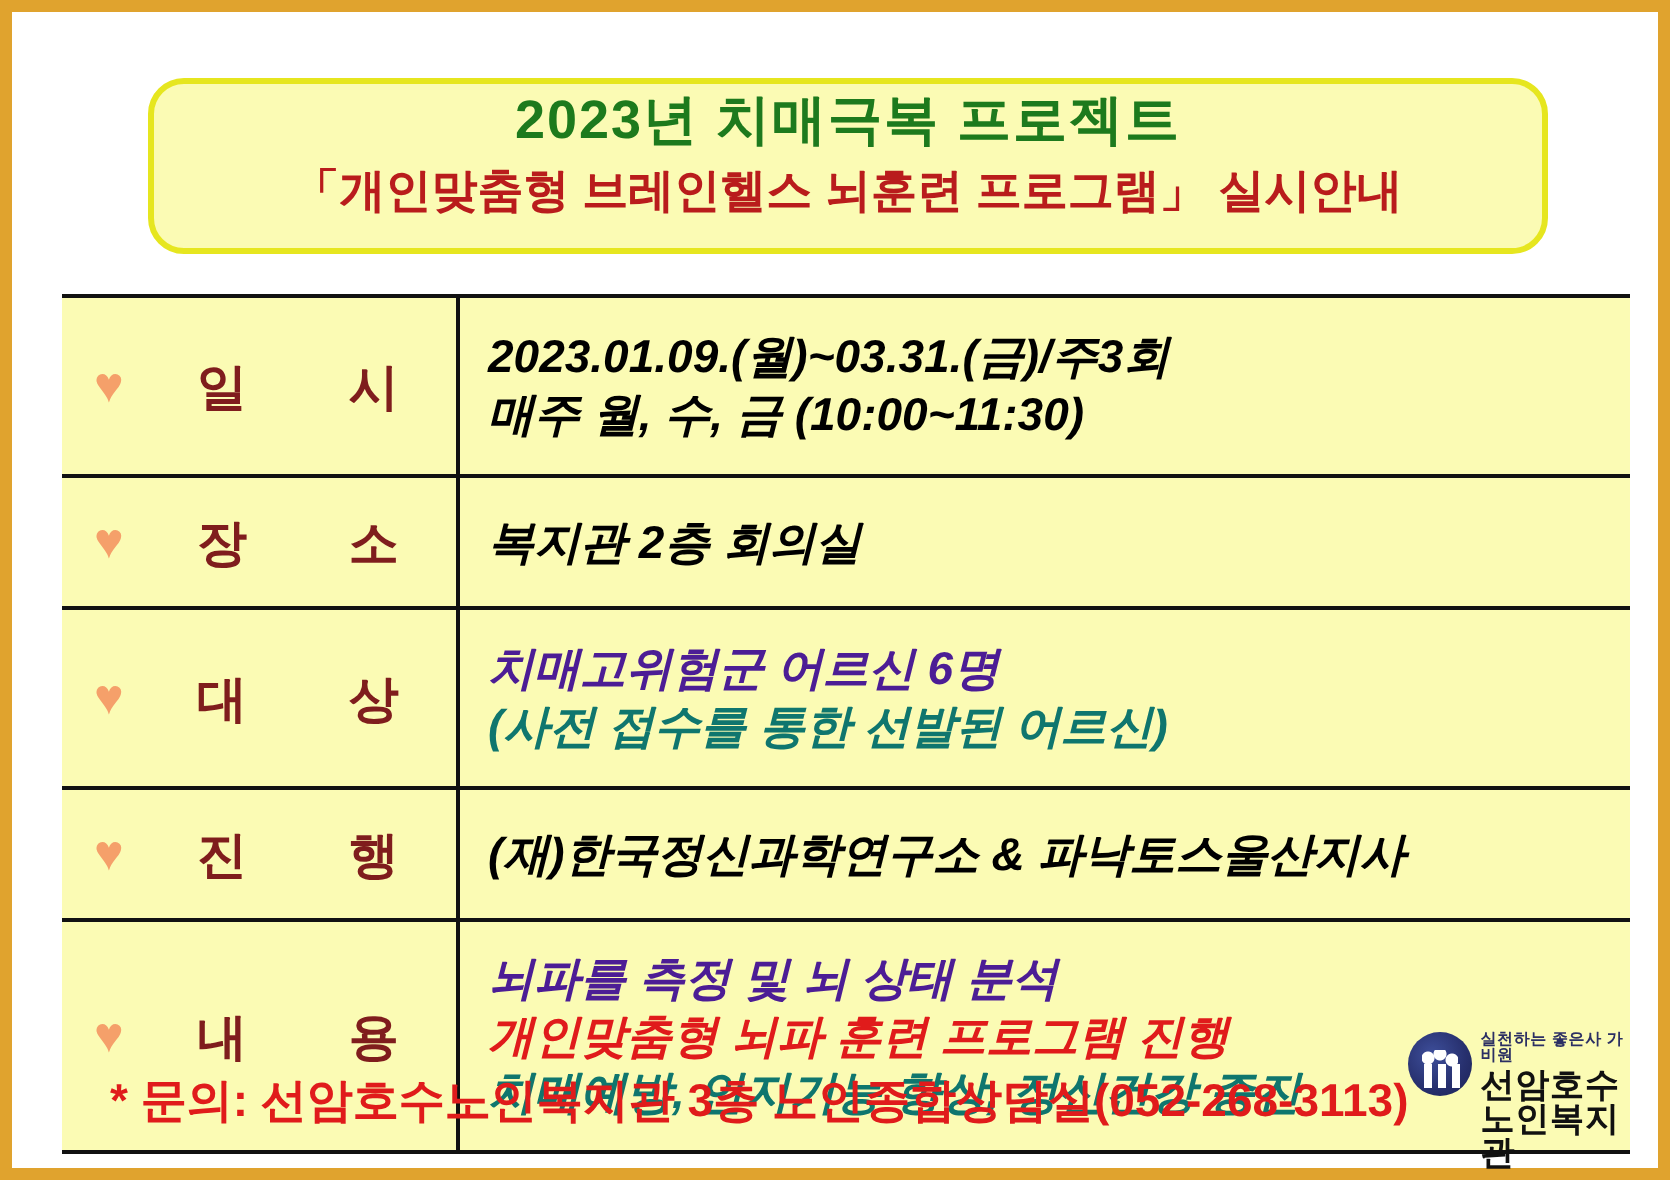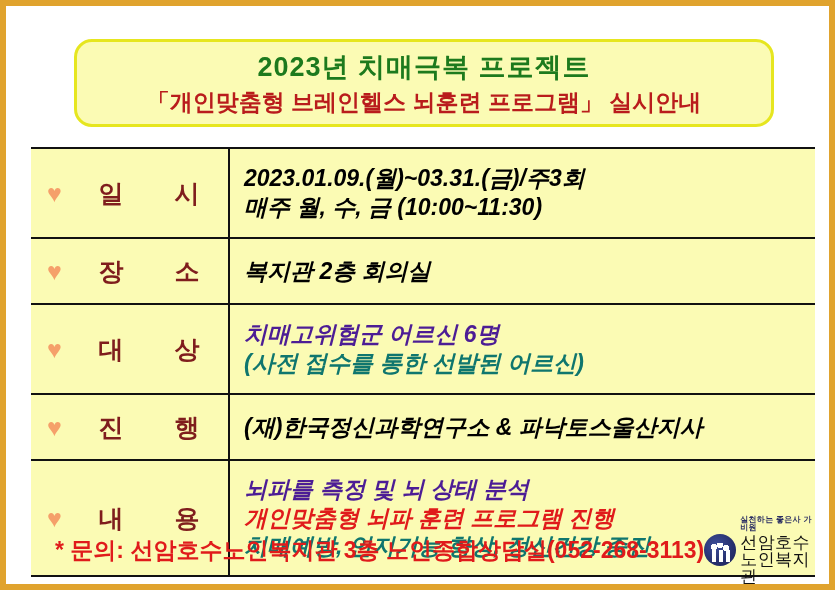--- a/index.html
+++ b/index.html
@@ -31,21 +31,20 @@
     top: 33px;
     width: 700px;
     height: 88px;
     box-sizing: border-box;
     background: #fbfbb4;
     border: 3px solid #e6e61f;
     border-radius: 18px;
     display: flex;
     flex-direction: column;
     align-items: center;
-    justify-content: center;
     gap: 2px;
   }
   .title-line1 {
     color: #1d7a1d;
     font-size: 27px;
     font-weight: bold;
     letter-spacing: 1px;
     white-space: nowrap;
   }
   .title-line2 {
@@ -135,21 +134,21 @@
   }
   .footer-note {
     color: #e01b1b;
     font-size: 23px;
     font-weight: bold;
     white-space: nowrap;
     padding-left: 24px;
   }
   .logo {
     display: flex;
-    align-items: center;
+    align-items: flex-start;
     padding-right: 3px;
   }
   .logo-mark {
     width: 32px;
     height: 32px;
     border-radius: 50%;
     background: radial-gradient(circle at 38% 36%, #3e4f9b 0%, #27306e 58%, #1b2154 100%);
     position: relative;
     margin-right: 4px;
     flex: 0 0 auto;
@@ -187,21 +186,21 @@
   .logo-slogan {
     font-size: 8px;
     color: #2b2f63;
     font-weight: bold;
     letter-spacing: 0.3px;
     margin-bottom: 2px;
   }
   .logo-name {
     font-size: 17px;
     color: #111111;
-    font-weight: normal;
+    font-weight: bold;
     letter-spacing: 0.4px;
   }
 </style>
 </head>
 <body>
 
 <div class="poster">
 
   <div class="title-box">
     <div class="title-line1">2023년 치매극복 프로젝트</div>

